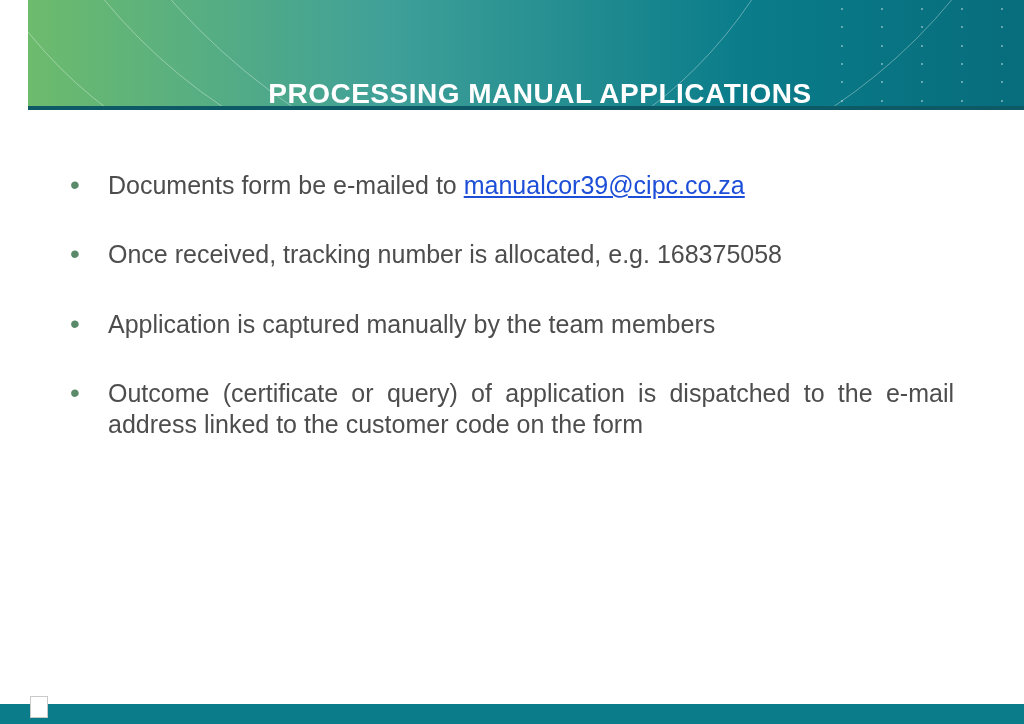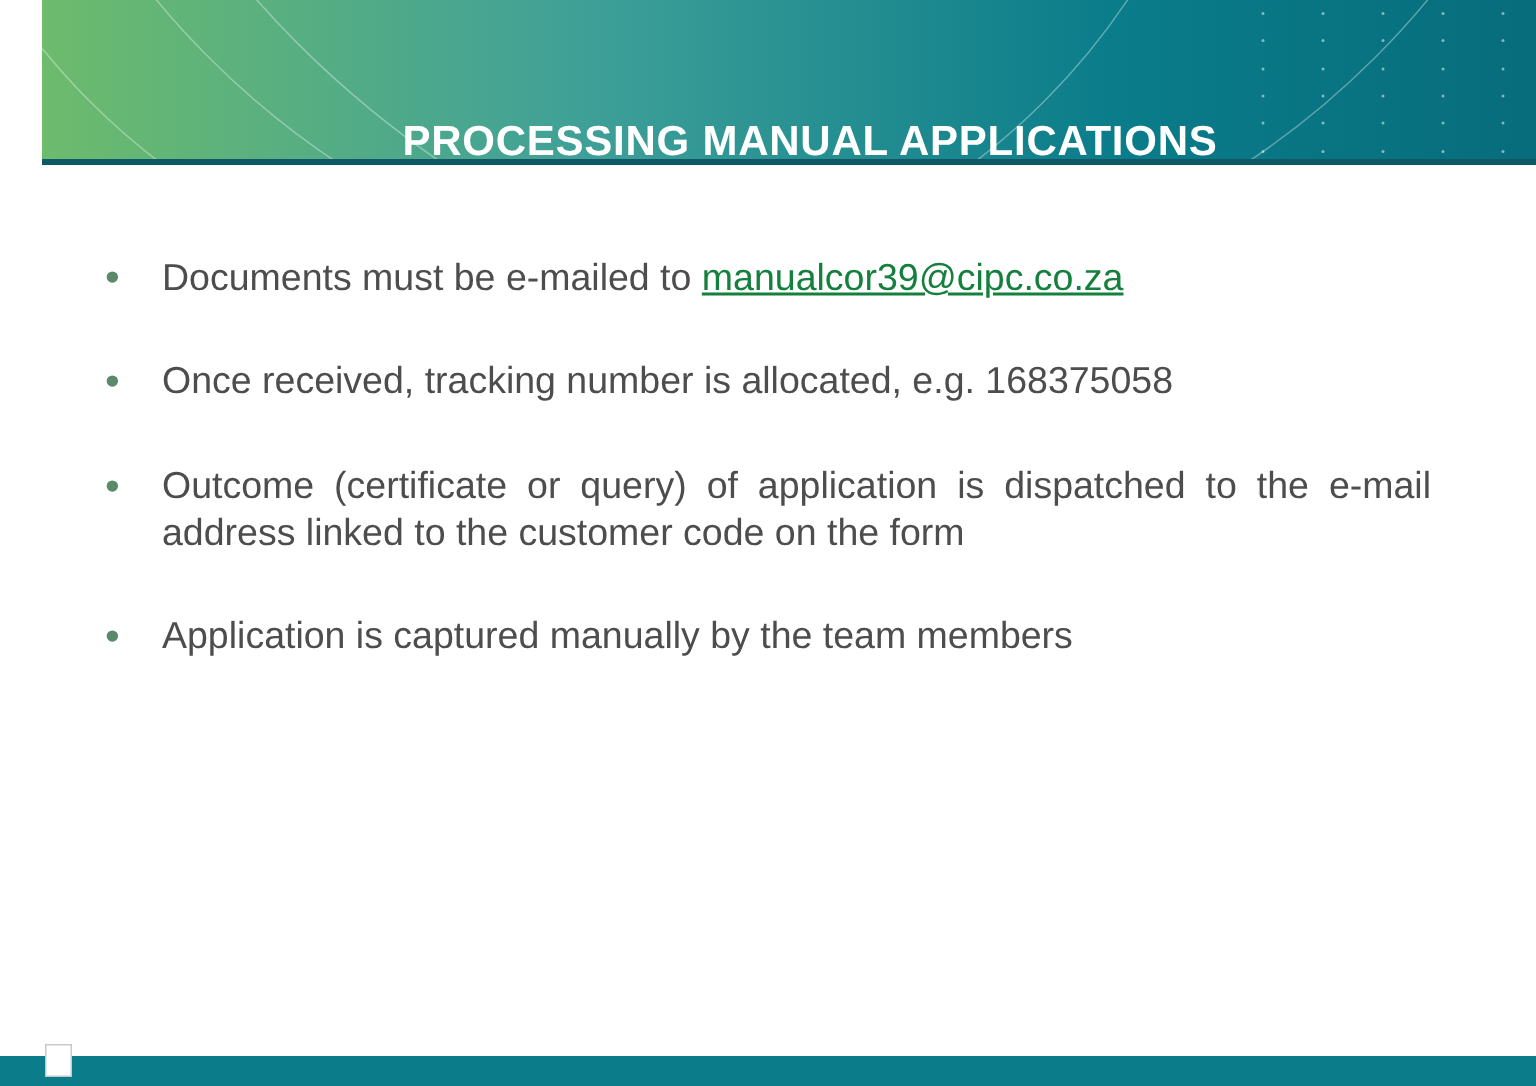--- a/index.html
+++ b/index.html
@@ -86,21 +86,21 @@
     ul.bullets > li::before {
       content: "•";
       position: absolute;
       left: 0;
       top: 0;
       color: #5a8a6a;
       font-size: 28px;
       line-height: 1.1;
     }
     .email-link {
-      color: #15803d;
+      color: #1d4ed8;
     }
     .footer {
       position: absolute;
       bottom: 0; left: 0;
       width: 100%;
       height: 20px;
       background: #0a7c8a;
     }
     .footer-box {
       position: absolute;
@@ -162,23 +162,23 @@
           <span class="dot"></span>
           <span class="dot"></span>
         </div>
     </div>
     <h1 class="title">PROCESSING MANUAL APPLICATIONS</h1>
   </div>
 
   <div class="content">
     <ul class="bullets">
       <li>
-        <span>Documents must be e-mailed to </span><a class="email-link" href="mailto:manualcor39@cipc.co.za">manualcor39@cipc.co.za</a>
+        <span>Documents form be e-mailed to </span><a class="email-link" href="mailto:manualcor39@cipc.co.za">manualcor39@cipc.co.za</a>
       </li>
       <li>Once received, tracking number is allocated, e.g. 168375058</li>
+      <li>Application is captured manually by the team members</li>
       <li>Outcome (certificate or query) of application is dispatched to the e-mail address linked to the customer code on the form</li>
-      <li>Application is captured manually by the team members</li>
     </ul>
   </div>
 
   <div class="footer"></div>
   <div class="footer-box"></div>
 </div>
 
 </body></html>

